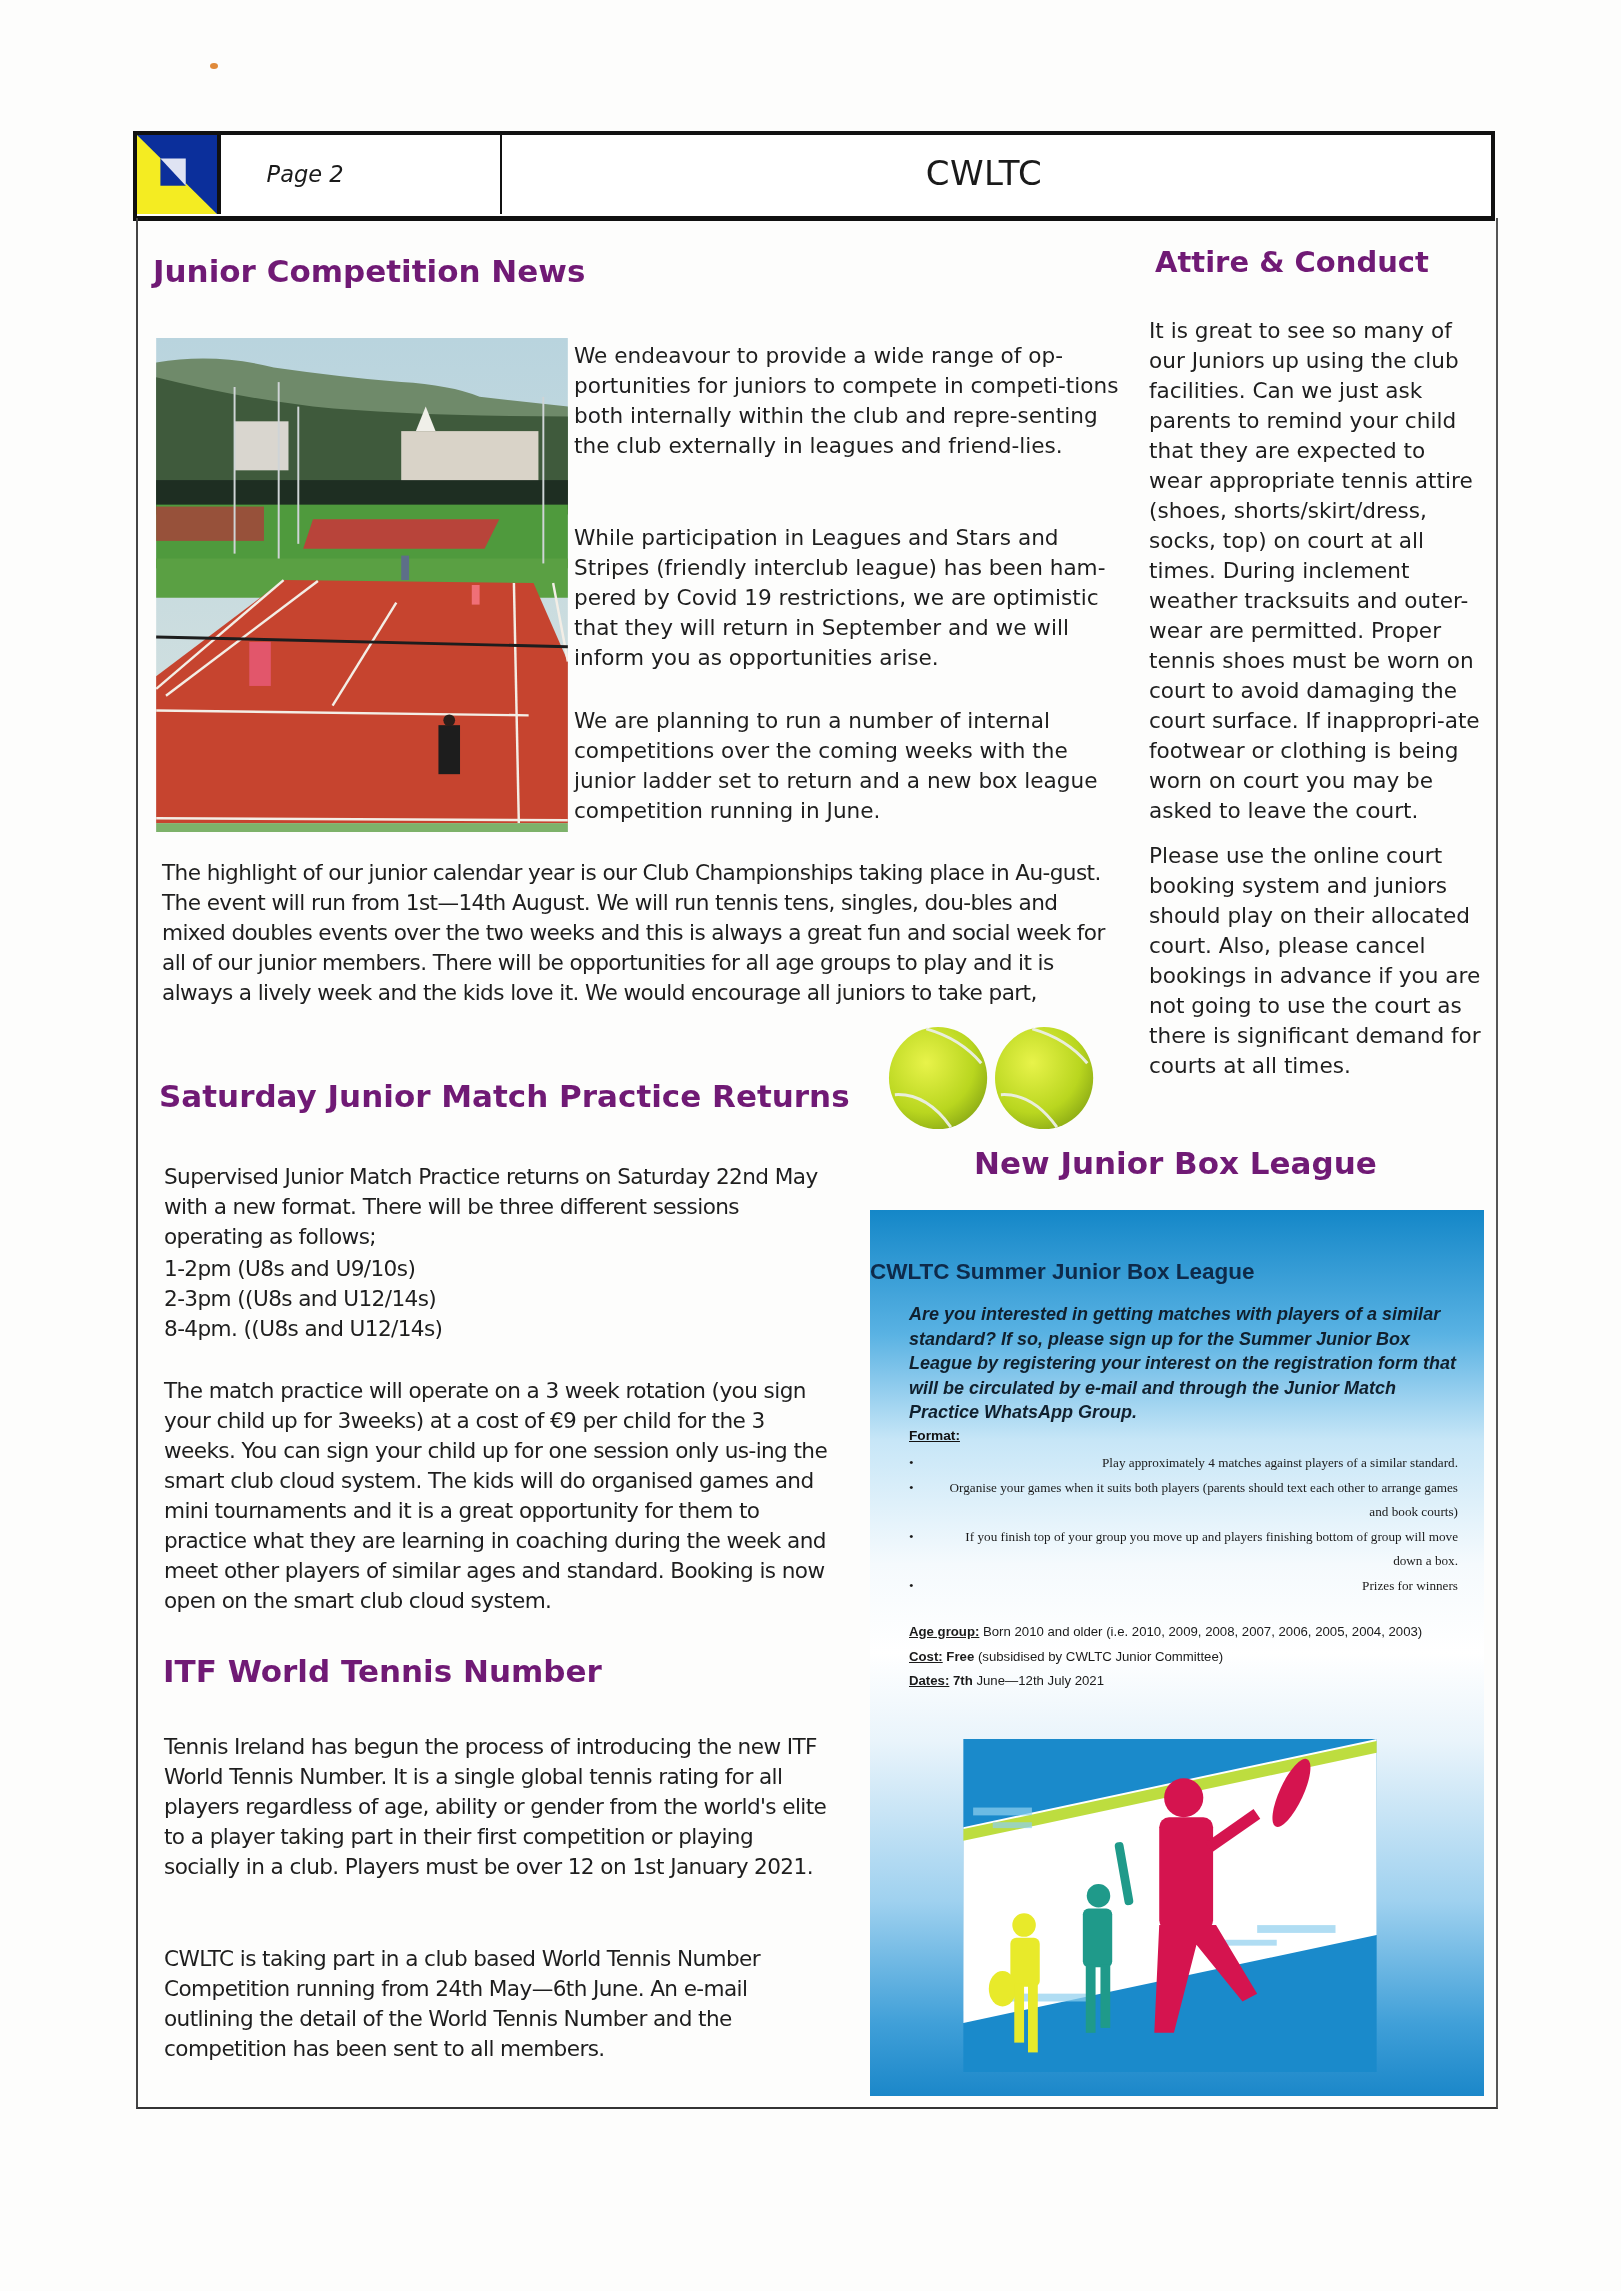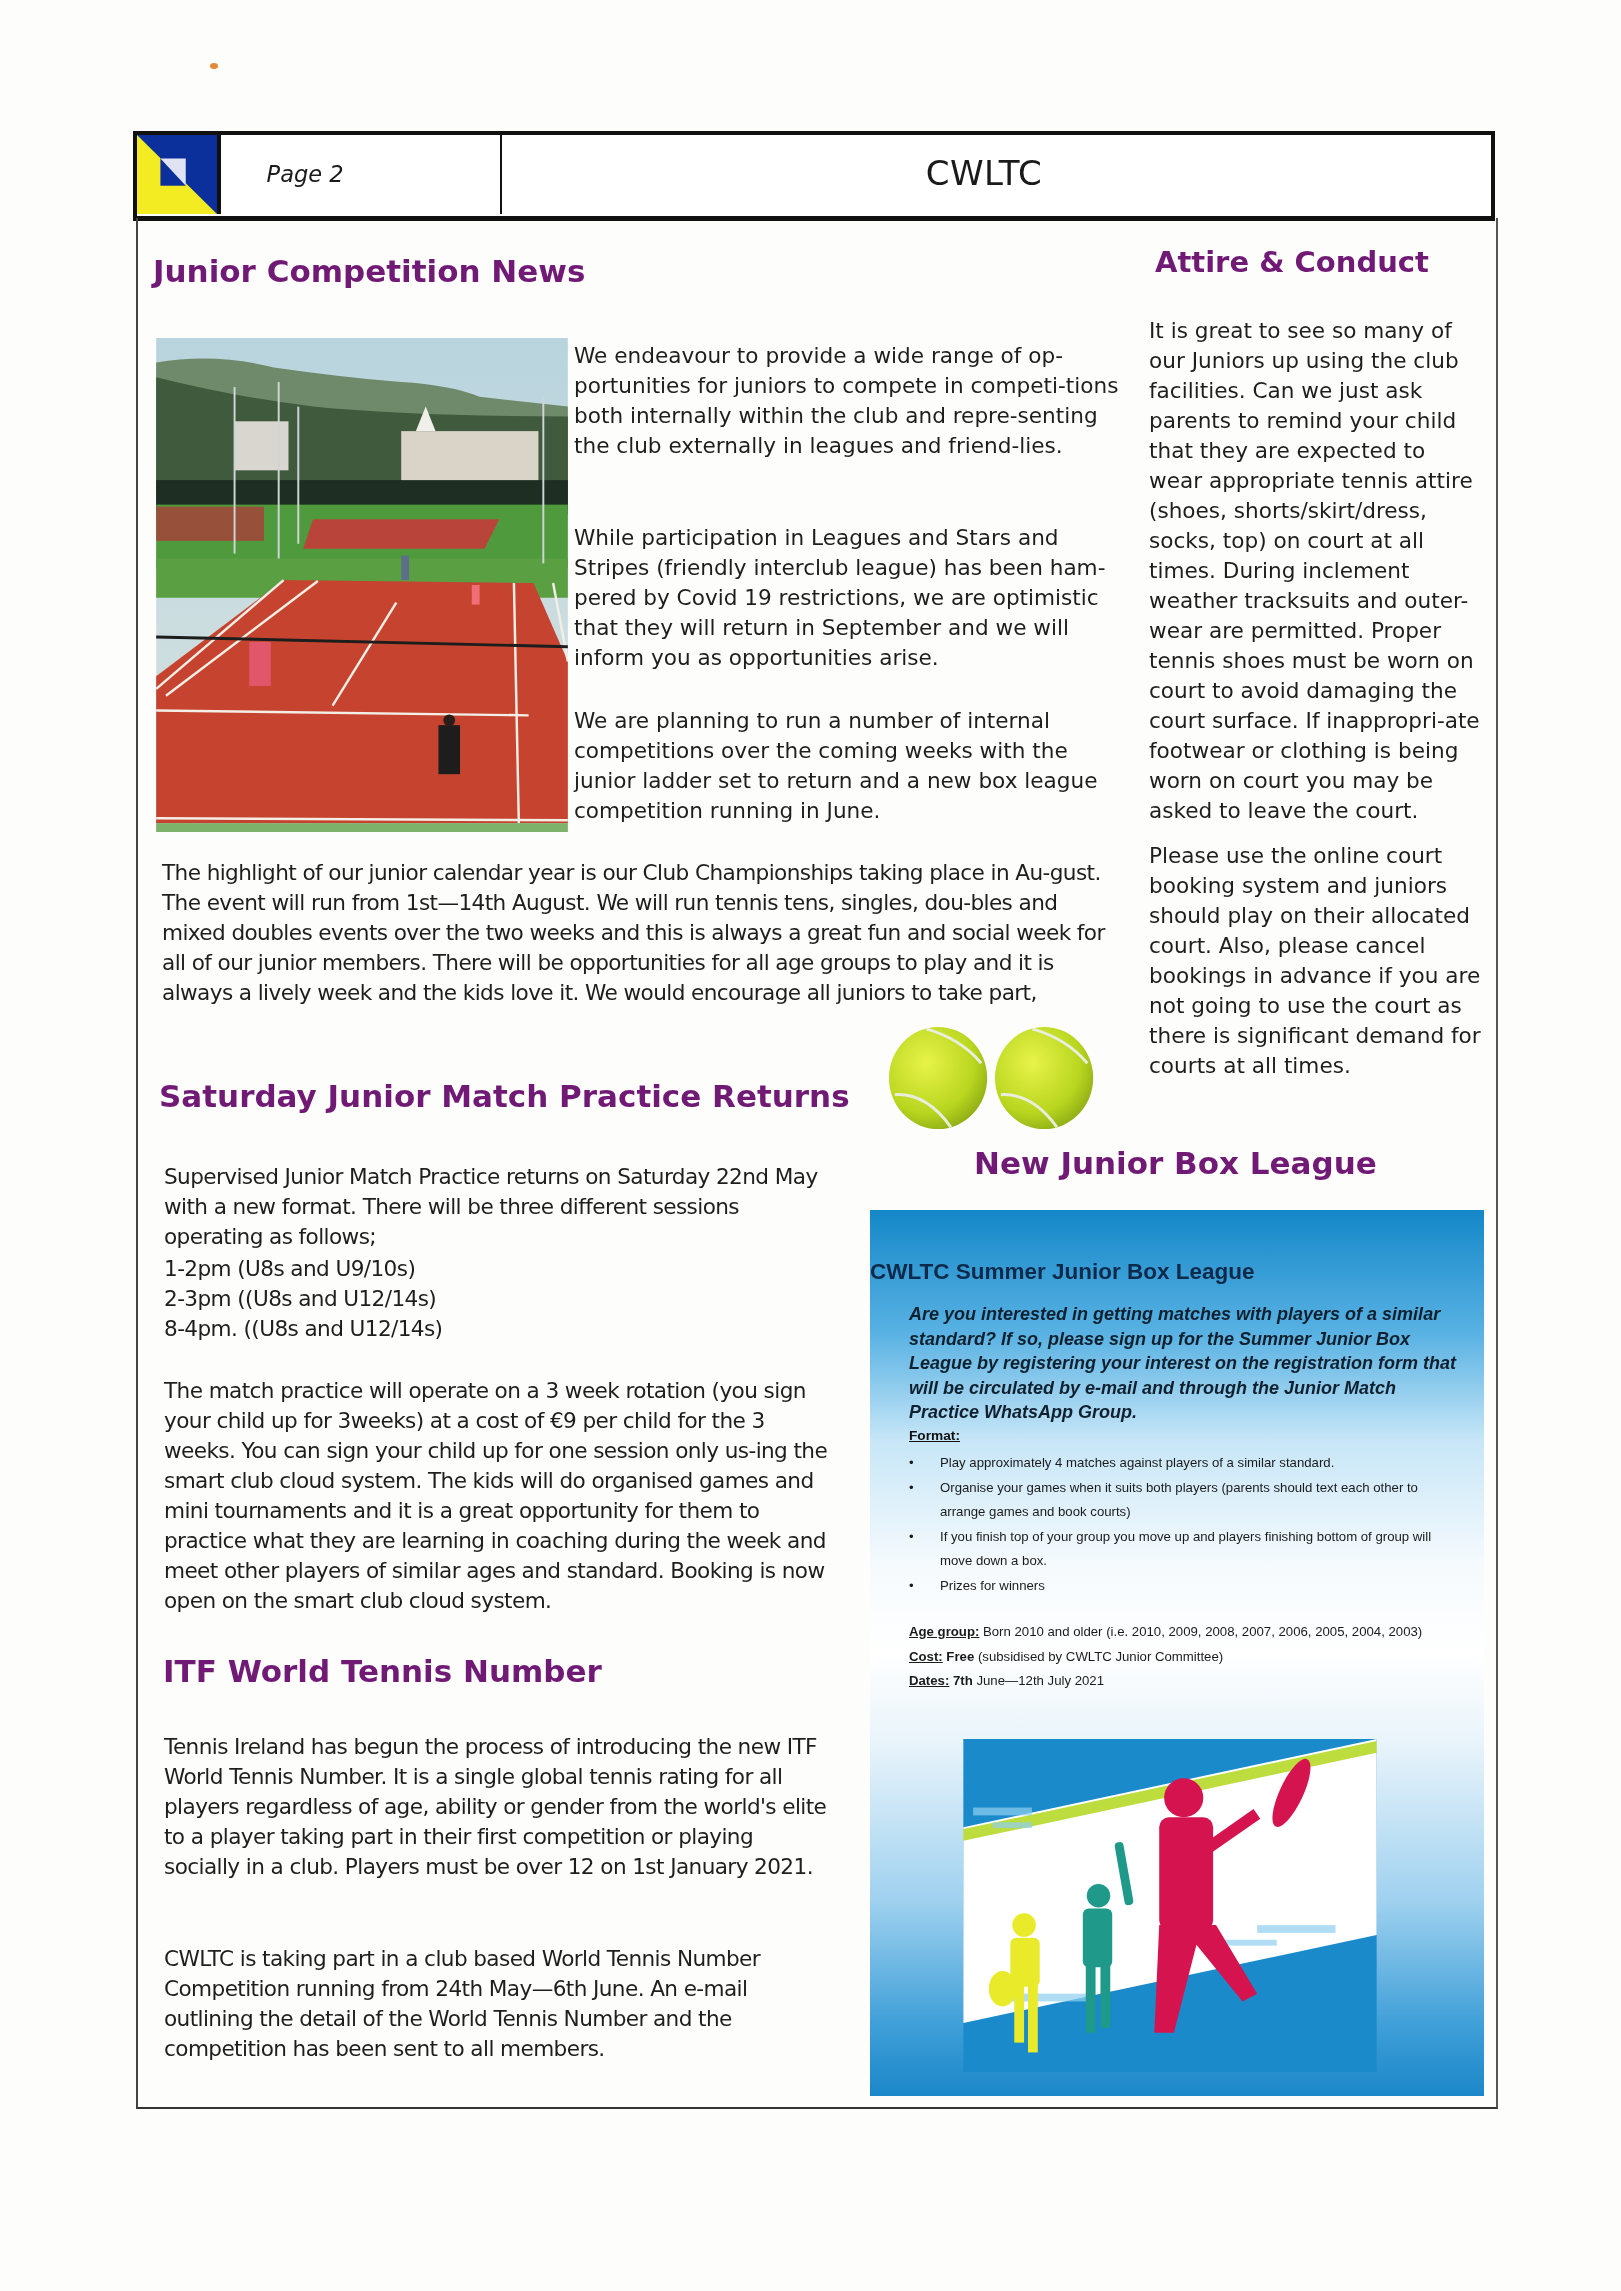--- a/index.html
+++ b/index.html
@@ -41,21 +41,21 @@
   .balls { position: absolute; left: 887px; top: 1024px; width: 216px; height: 108px; }
 
   
   .flyer {
     position: absolute; left: 870px; top: 1210px; width: 614px; height: 886px;
     background: linear-gradient(180deg, #1487c8 0%, #59b2e3 14%, #c7e6f7 26%, #f5fafd 40%, #ffffff 50%, #e9f4fb 60%, #9fd1ef 78%, #3f9fd8 92%, #1b87c9 100%);
   }
   .flyer-title { position: absolute; left: 0; right: 0; top: 49px; text-align: left; font-size: 22.5px; font-weight: bold; color: #0e2a4a; font-family: "Liberation Sans", sans-serif; }
   .flyer-intro { position: absolute; left: 39px; top: 92px; width: 549px; font-size: 18px; line-height: 24.5px; font-style: italic; font-weight: bold; color: #10202e; font-family: "Liberation Sans", sans-serif; }
   .flyer-format { position: absolute; left: 39px; top: 218px; font-size: 13.7px; font-weight: bold; text-decoration: underline; color: #111; font-family: "Liberation Sans", sans-serif; }
-  .flyer-list { position: absolute; left: 39px; top: 241px; width: 549px; margin: 0; padding: 0; list-style: none; font-family: Liberation Sans, sans-serif; font-size: 13.2px; line-height: 24.5px; color: #1b1b1b; }
+  .flyer-list { position: absolute; left: 39px; top: 241px; width: 549px; margin: 0; padding: 0; list-style: none; font-family: Liberation Serif, serif; font-size: 13.2px; line-height: 24.5px; color: #1b1b1b; text-align: right; }
   .flyer-list li { position: relative; padding-left: 31px; }
   .flyer-list li::before { content: "•"; position: absolute; left: 0; top: 0; }
   .flyer-info { position: absolute; left: 39px; top: 410px; width: 549px; font-family: "Liberation Sans", sans-serif; font-size: 13.2px; line-height: 24.5px; color: #1b1b1b; }
   .flyer-info .lbl { font-weight: bold; text-decoration: underline; }
   .flyer-info .strong { font-weight: bold; }
   .flyer-art { position: absolute; left: 93px; top: 529px; width: 414px; height: 333px; }
 </style>
 </head>
 <body>
 

